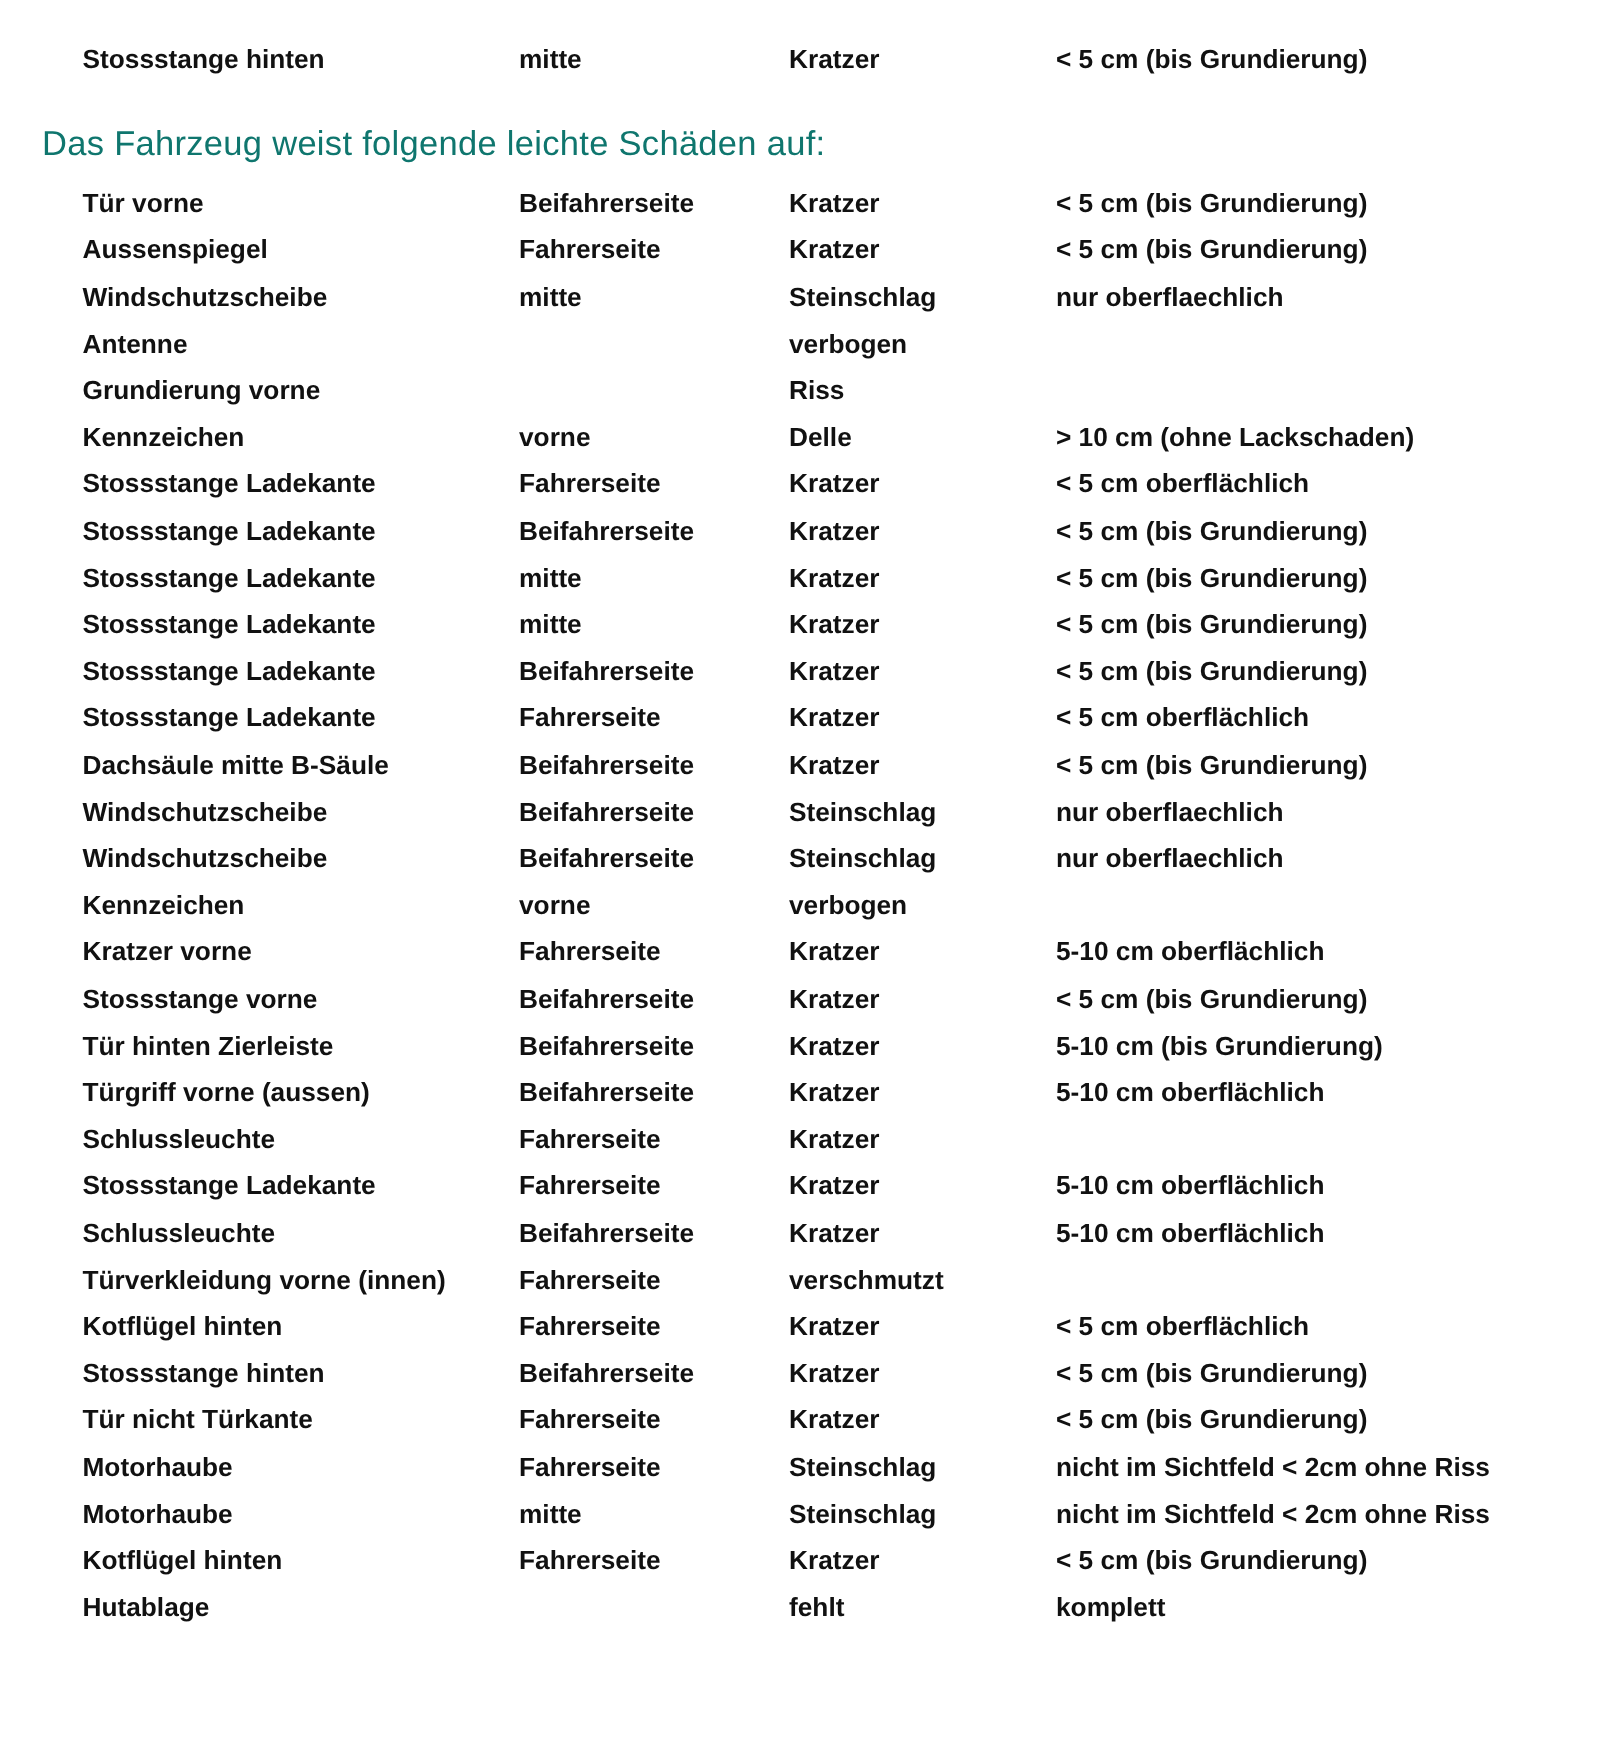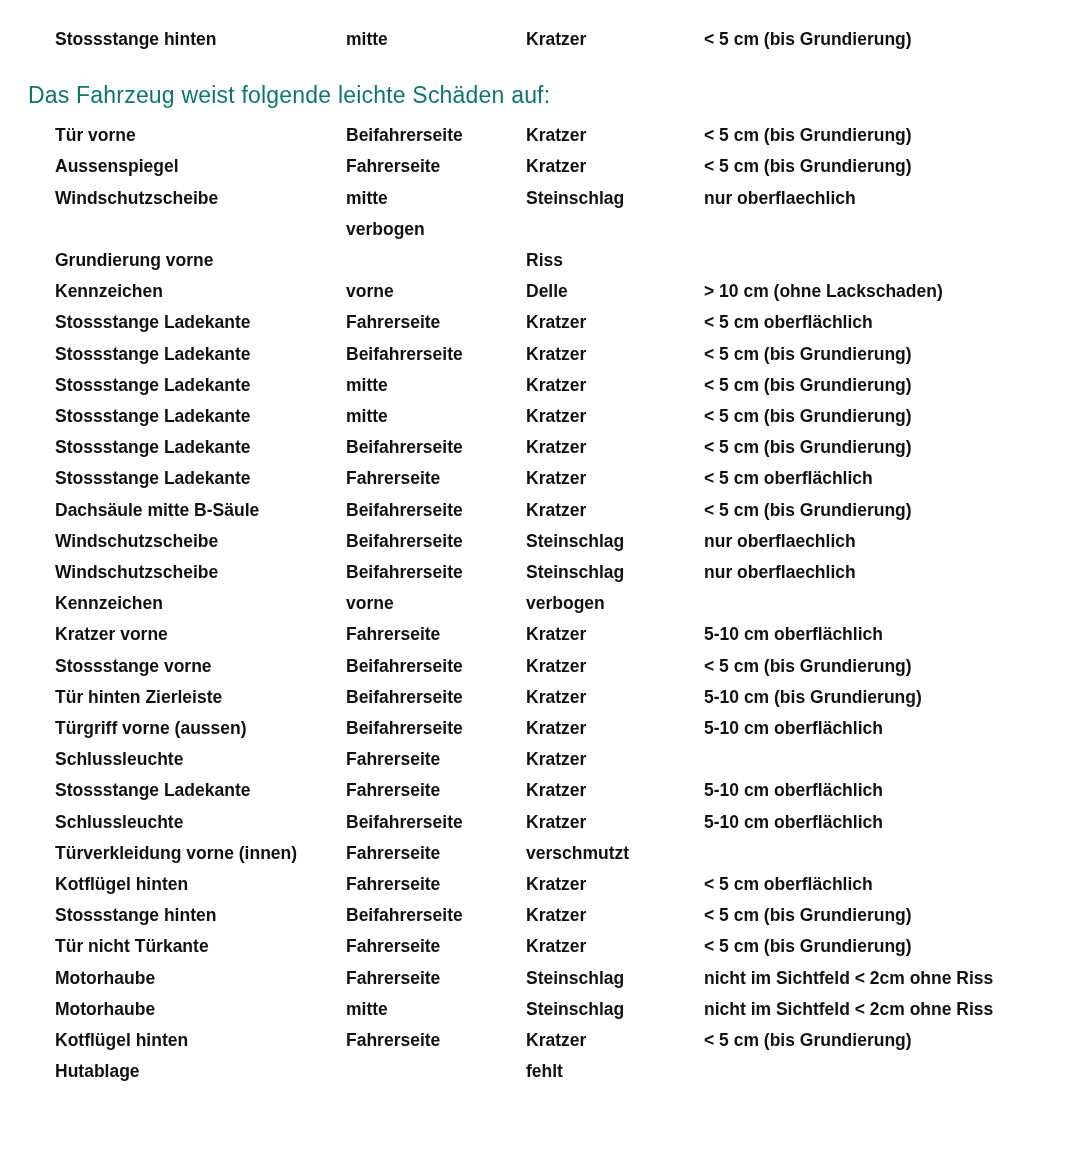--- a/index.html
+++ b/index.html
@@ -79,20 +79,21 @@
         <span class="c3">Kratzer</span>
         <span class="c4">&lt; 5 cm (bis Grundierung)</span>
       </div>
       <div class="row">
         <span class="c1">Windschutzscheibe</span>
         <span class="c2">mitte</span>
         <span class="c3">Steinschlag</span>
         <span class="c4">nur oberflaechlich</span>
       </div>
       <div class="row">
+        <span class="c1">Antenne</span>
         <span class="c2"></span>
         <span class="c3">verbogen</span>
         <span class="c4"></span>
       </div>
       <div class="row">
         <span class="c1">Grundierung vorne</span>
         <span class="c2"></span>
         <span class="c3">Riss</span>
         <span class="c4"></span>
       </div>
@@ -242,16 +243,17 @@
       <div class="row">
         <span class="c1">Kotflügel hinten</span>
         <span class="c2">Fahrerseite</span>
         <span class="c3">Kratzer</span>
         <span class="c4">&lt; 5 cm (bis Grundierung)</span>
       </div>
       <div class="row">
         <span class="c1">Hutablage</span>
         <span class="c2"></span>
         <span class="c3">fehlt</span>
+        <span class="c4">komplett</span>
       </div>
     </div>
 
 </div>
 
 </body></html>

